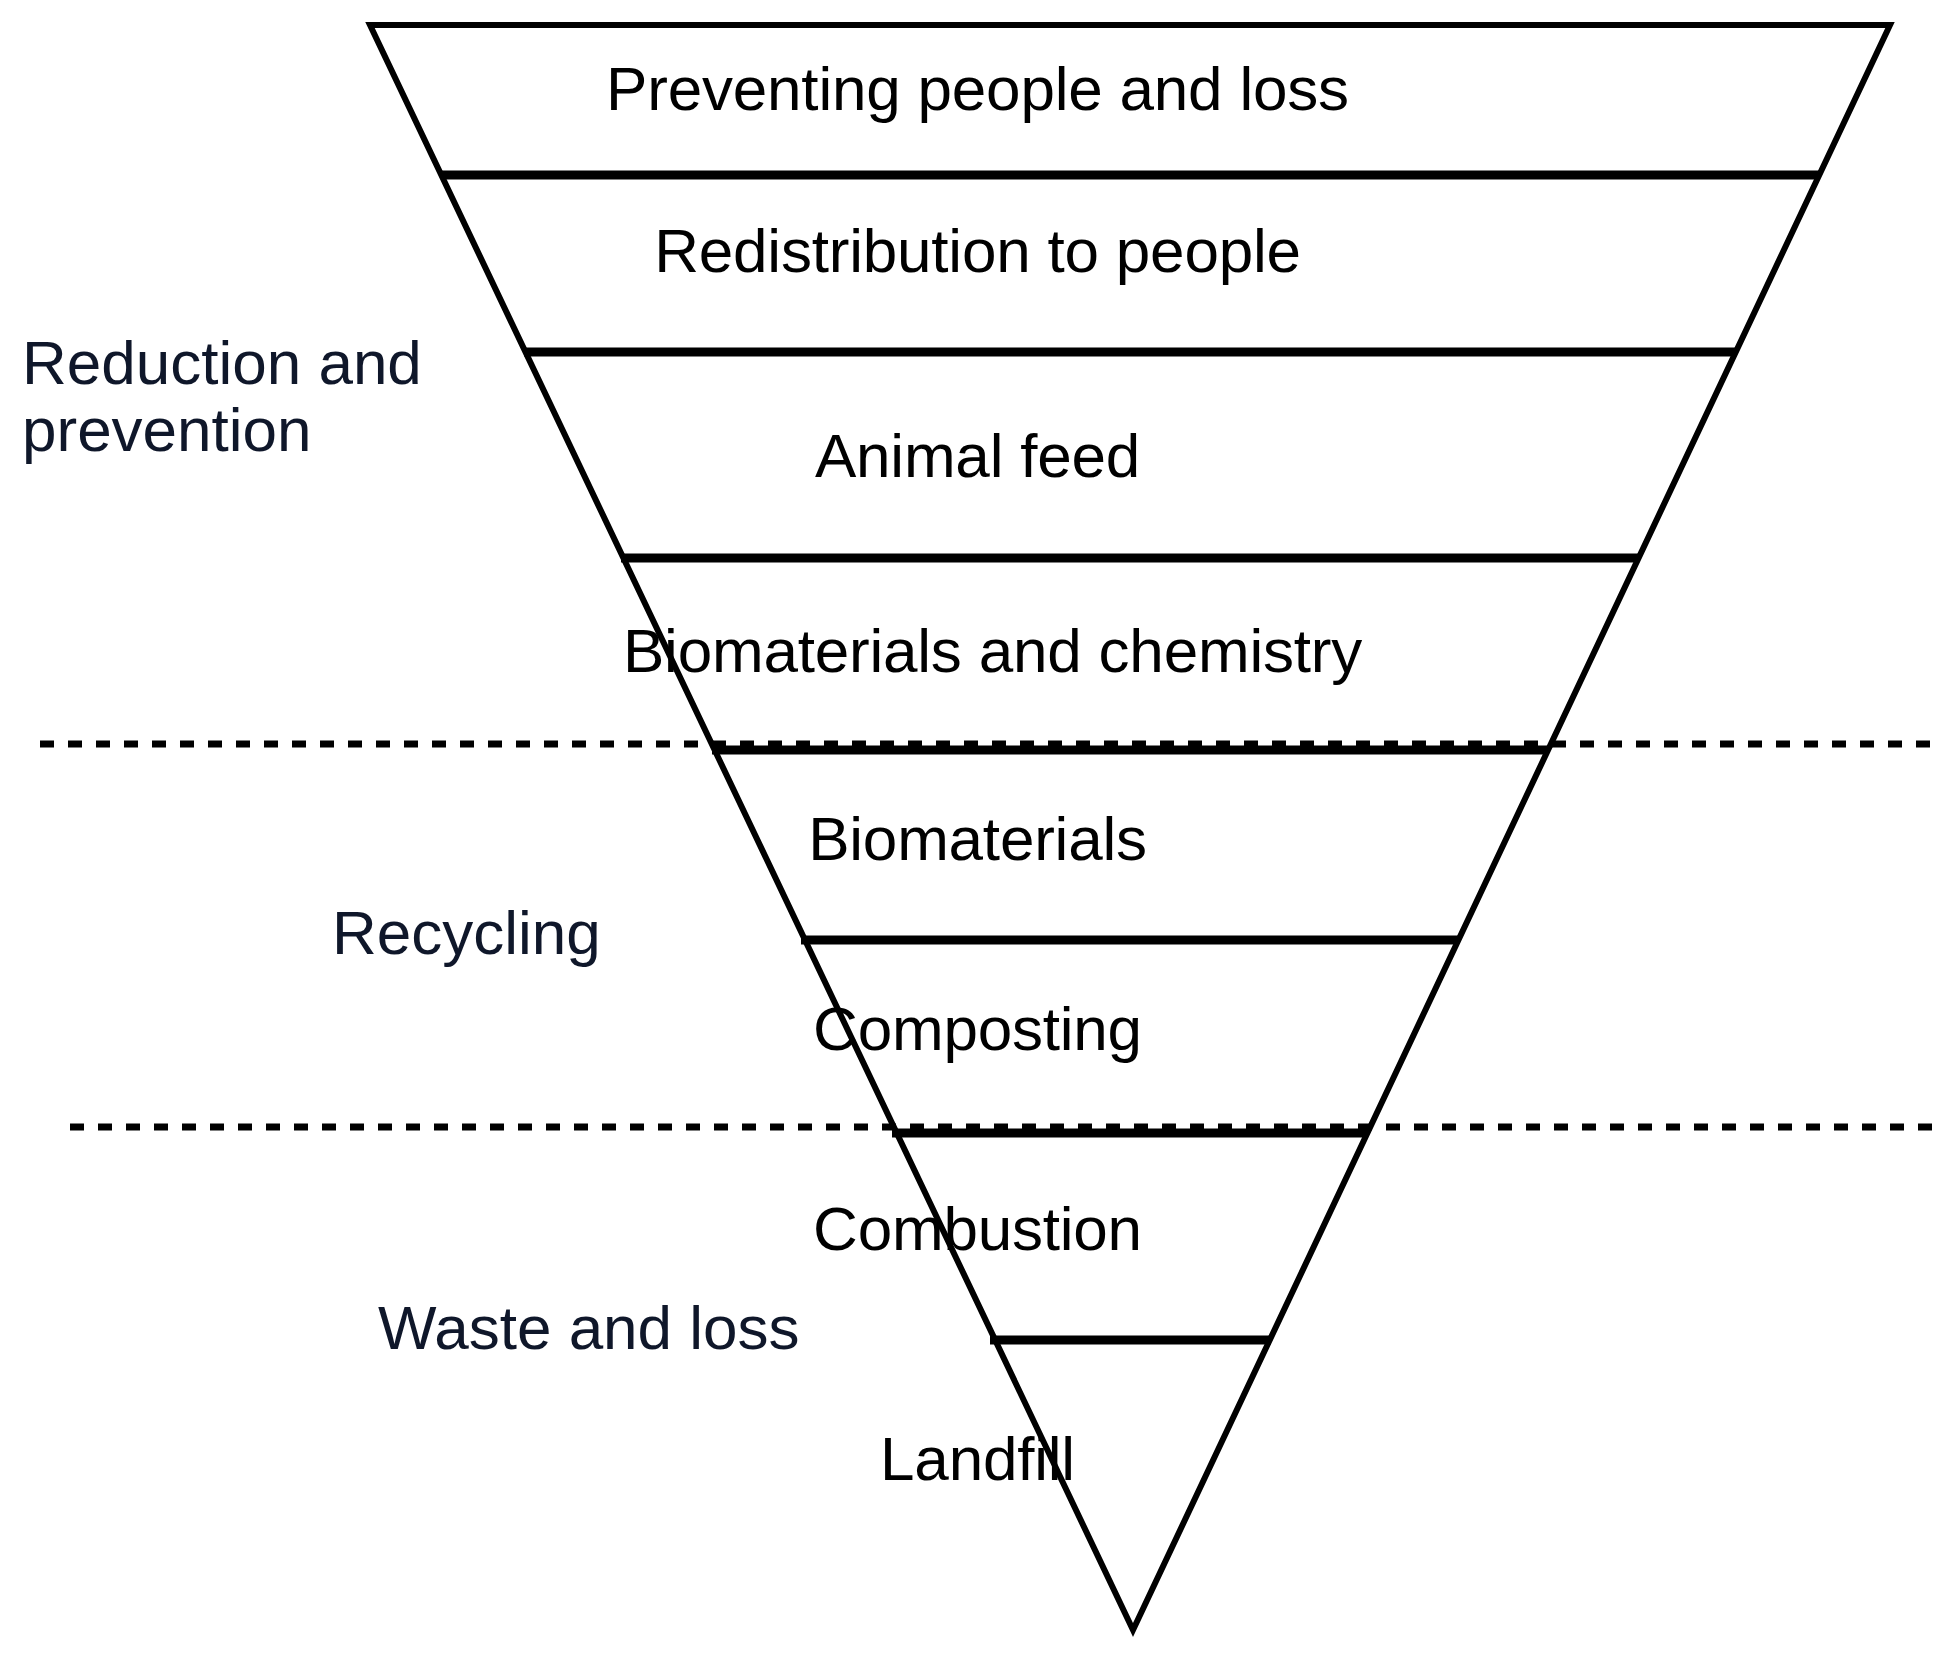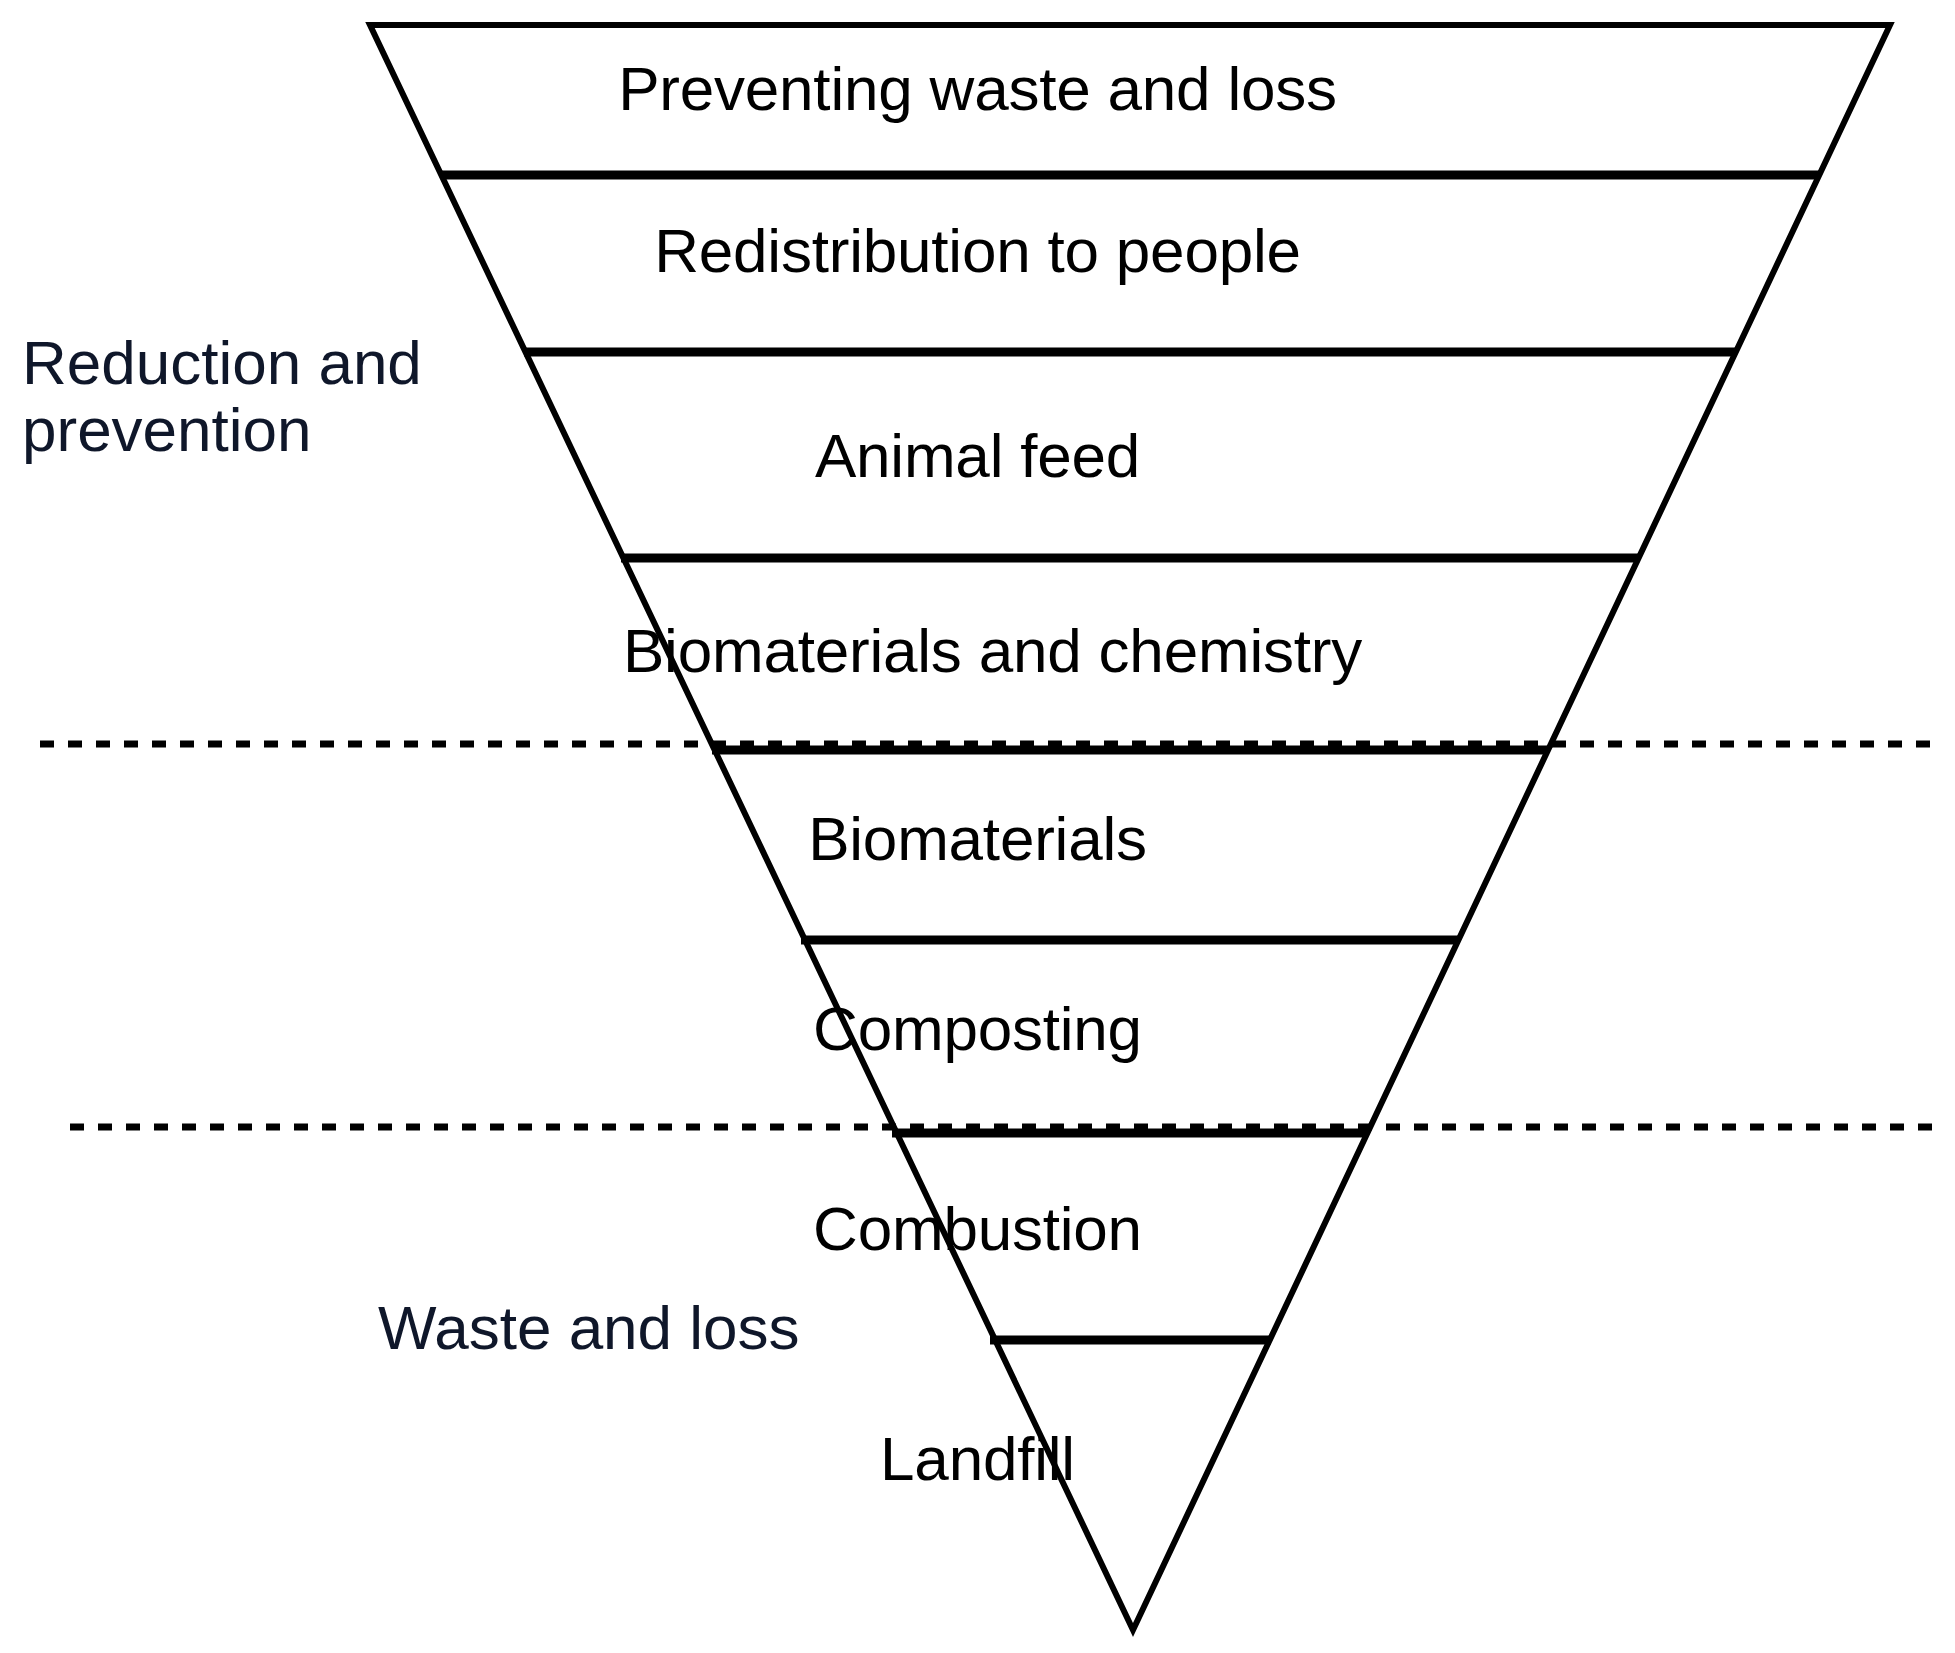--- a/index.html
+++ b/index.html
@@ -57,26 +57,27 @@
       <line x1="441" y1="175" x2="1819" y2="175"></line>
       <line x1="524" y1="352" x2="1735" y2="352"></line>
       <line x1="621" y1="558" x2="1638" y2="558"></line>
       <line x1="712" y1="750" x2="1548" y2="750"></line>
       <line x1="801" y1="940" x2="1459" y2="940"></line>
       <line x1="892" y1="1133" x2="1368" y2="1133"></line>
       <line x1="990" y1="1340" x2="1271" y2="1340"></line>
     </g>
   </svg>
 
-  <div class="tier-label" style="top:58px;">Preventing waste and loss</div>
+  <div class="tier-label" style="top:58px;">Preventing people and loss</div>
   <div class="tier-label" style="top:220px;">Redistribution to people</div>
   <div class="tier-label" style="top:425px;">Animal feed</div>
   <div class="tier-label" style="top:620px;padding-left:15px;">Biomaterials and chemistry</div>
   <div class="tier-label" style="top:808px;">Biomaterials</div>
   <div class="tier-label" style="top:998px;">Composting</div>
   <div class="tier-label" style="top:1198px;">Combustion</div>
   <div class="tier-label" style="top:1428px;">Landfill</div>
 
   <div class="group-label" style="left:22px; top:330px;">Reduction and
 prevention</div>
+  <div class="group-label" style="left:332px; top:900px;">Recycling</div>
   <div class="group-label" style="left:378px; top:1295px;">Waste and loss</div>
 
 </div>
 
 </body></html>

